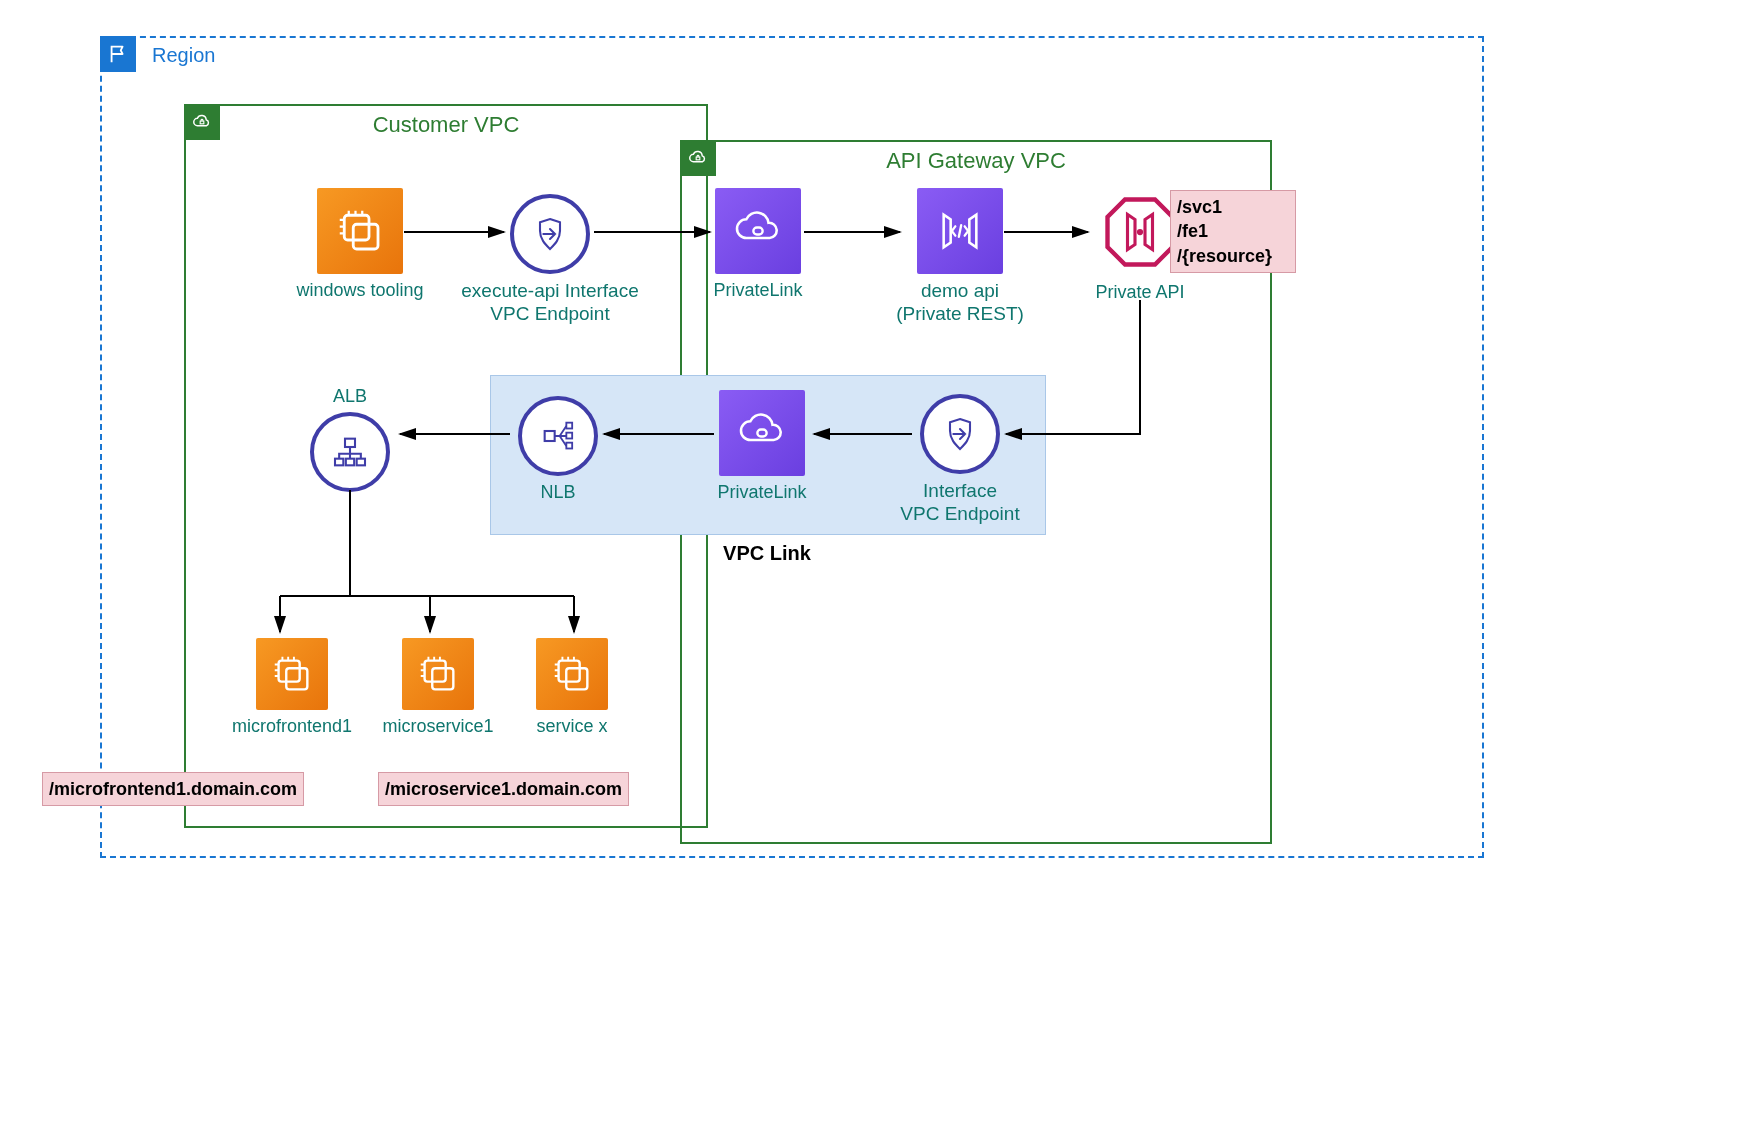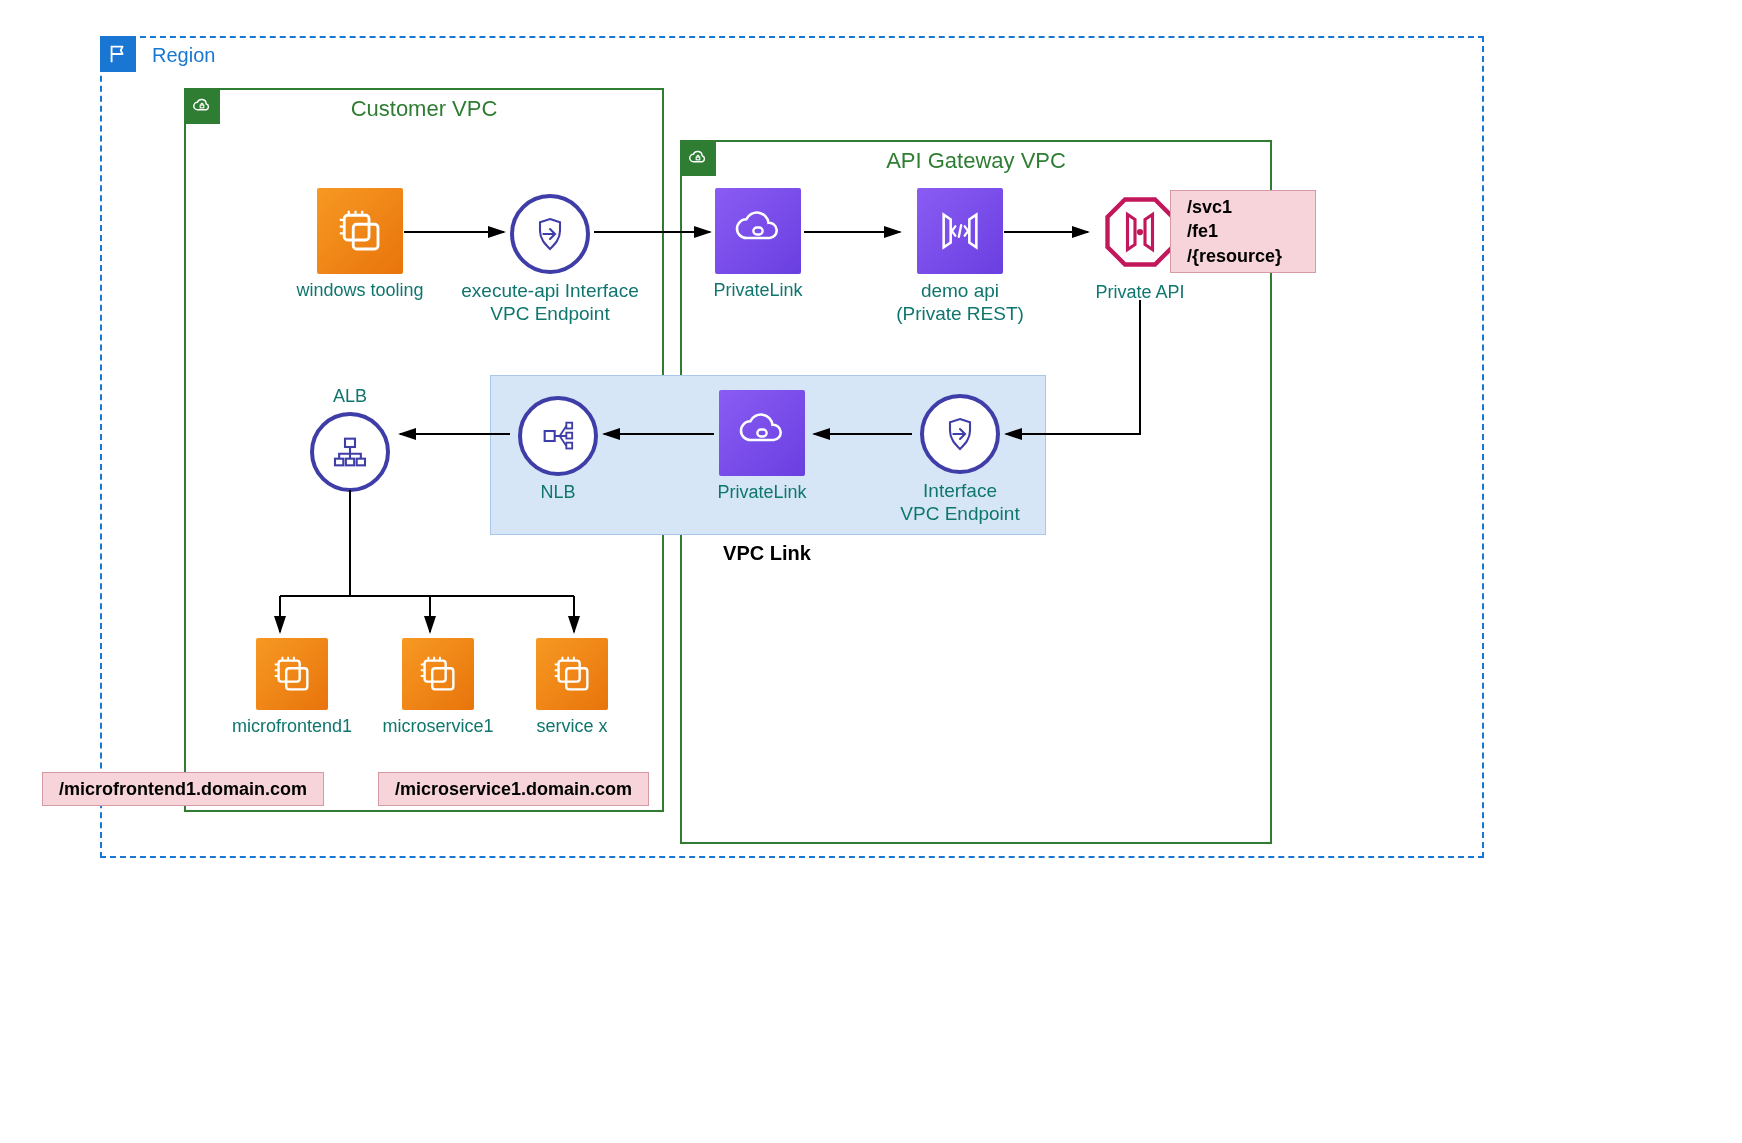--- a/index.html
+++ b/index.html
@@ -89,21 +89,21 @@
     color: #0f766e;
     line-height: 1.2;
   }
   .label.small { font-size: 19px; }
   .pinkbox {
     position: absolute;
     background: #f6d4d9;
     border: 1px solid #d69aa5;
     font-size: 18px;
     font-weight: bold;
-    padding: 4px 16px;
+    padding: 4px 6px;
     color: #000;
     line-height: 1.35;
   }
   .circle-icon {
     width: 72px;
     height: 72px;
     border: 4px solid #3f3da8;
     border-radius: 50%;
     display: inline-flex;
     align-items: center;
@@ -124,21 +124,21 @@
 <div class="canvas">
 
   <div class="region-box" style="left:100px; top:36px; width:1380px; height:818px;"></div>
   <div class="region-flag" style="left:100px; top:36px;">
     <svg width="22" height="22" viewBox="0 0 24 24">
       <path d="M5 3v18M5 4h12l-2 4 2 4H5" stroke="#fff" stroke-width="2" fill="none" stroke-linejoin="round"></path>
     </svg>
   </div>
   <div class="region-label" style="left:152px; top:44px;">Region</div>
 
-  <div class="vpc-box" style="left:184px; top:88px; width:476px; height:720px;">
+  <div class="vpc-box" style="left:184px; top:104px; width:476px; height:720px;padding-left:44px;">
     <div class="vpc-badge">
       <svg width="22" height="22" viewBox="0 0 24 24">
         <path d="M7 16a4 4 0 010-8 5 5 0 019.6 1.5A3.5 3.5 0 0117 16H7z" stroke="#fff" stroke-width="1.6" fill="none"></path>
         <rect x="10" y="11" width="4" height="3" stroke="#fff" stroke-width="1.2" fill="none"></rect>
         <path d="M11 11v-1a1 1 0 012 0v1" stroke="#fff" stroke-width="1.2" fill="none"></path>
       </svg>
     </div>
     <div class="vpc-label" style="left:50%; transform:translateX(-50%);">Customer VPC</div>
   </div>
 

